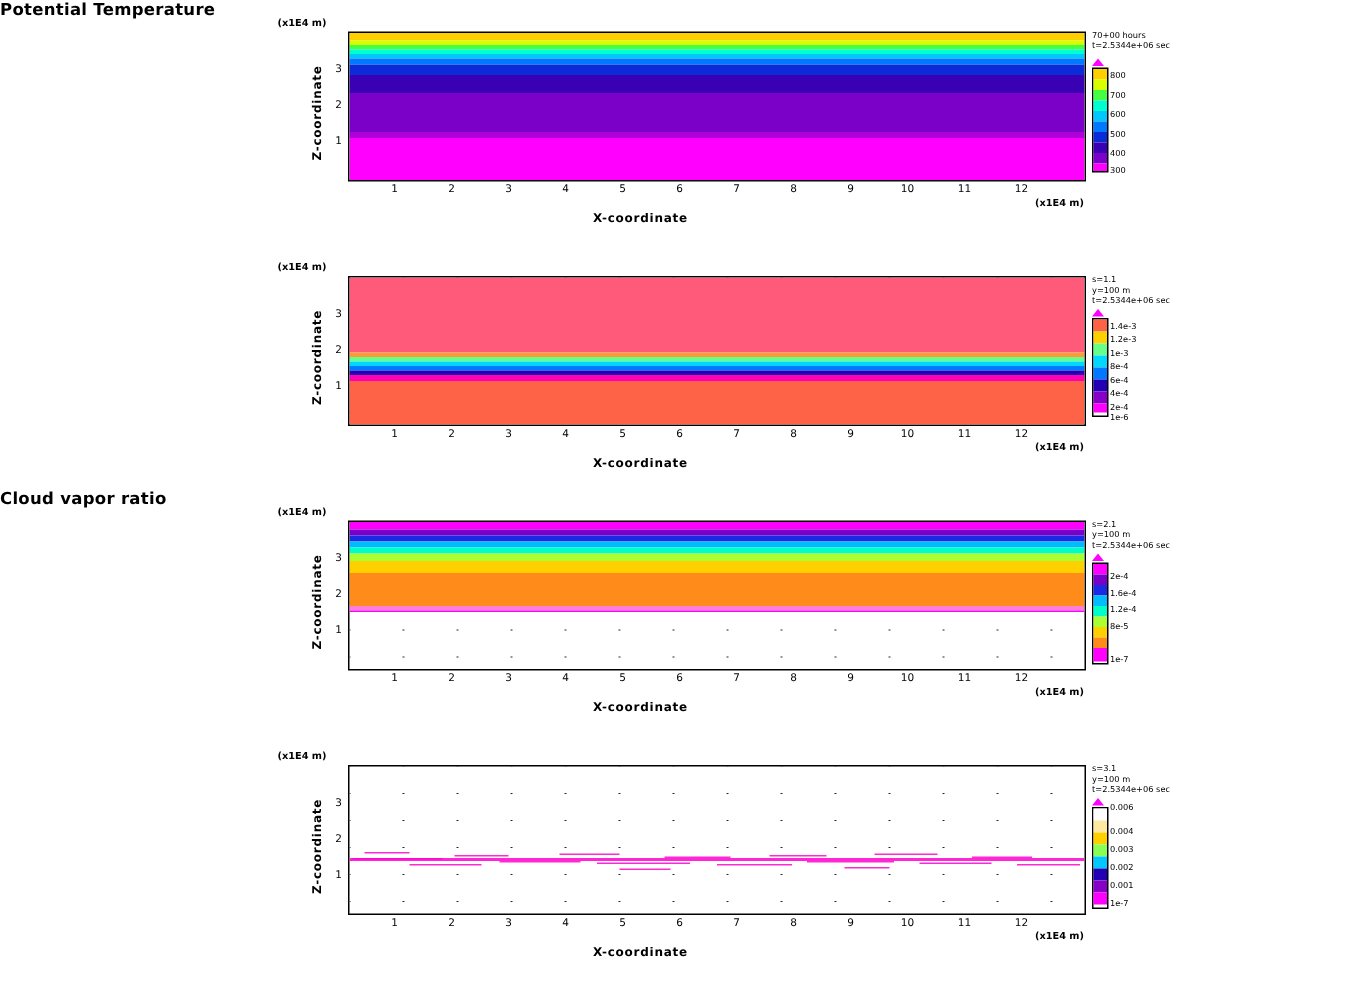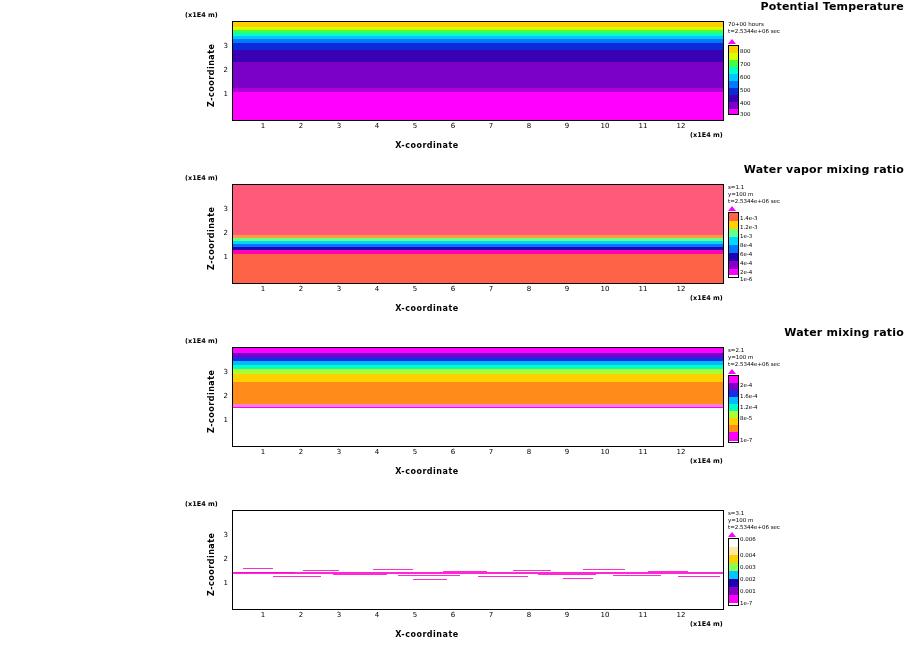--- a/index.html
+++ b/index.html
@@ -1,19 +1,19 @@
 <!DOCTYPE html>
 <html><head>
 <meta charset="utf-8">
 <style>
   html,body{margin:0;padding:0;background:#ffffff;}
   body{width:904px;height:654px;position:relative;overflow:hidden;
        font-family:"DejaVu Sans",sans-serif;color:#000;}
   .panel{position:absolute;left:0;width:904px;}
-  .title{position:absolute;width:904px;text-align:right;font-size:11px;font-weight:bold;letter-spacing:.2px;}
+  .title{position:absolute;width:904px;text-align:left;font-size:11px;font-weight:bold;letter-spacing:.2px;}
   .unit-top{position:absolute;font-size:6.5px;font-weight:bold;}
   .unit-bot{position:absolute;font-size:6.5px;font-weight:bold;}
   .ylabel{position:absolute;font-size:8px;font-weight:bold;
           transform:rotate(-90deg);transform-origin:left top;white-space:nowrap;letter-spacing:.5px;}
   .xlabel{position:absolute;font-size:8px;font-weight:bold;width:904px;text-align:center;letter-spacing:.5px;}
   .plot{position:absolute;border:1px solid #000;background:#fff;overflow:hidden;}
   .band{position:absolute;left:0;width:100%;}
   .dots{position:absolute;left:0;top:0;right:0;bottom:0;
         background-image:radial-gradient(#000 0.5px, transparent 0.6px);
         background-size:36px 18px;background-position:18px 9px;opacity:.85;}
@@ -95,21 +95,20 @@
     <div class="cbl" style="left:12px;top:27px;">800</div>
     <div class="cbl" style="left:12px;top:40px;">700</div>
     <div class="cbl" style="left:12px;top:53px;">600</div>
     <div class="cbl" style="left:12px;top:66px;">500</div>
     <div class="cbl" style="left:12px;top:79px;">400</div>
     <div class="cbl" style="left:12px;top:90px;">300</div>
   </div>
 </div>
 
 <div class="panel" style="top:163px;height:163px;">
-  <div class="title" style="top:0px;">Water vapor mixing ratio</div>
   <div class="unit-top" style="left:185px;top:11px;">(x1E4 m)</div>
   <div class="ylabel" style="left:207px;top:107px;">Z-coordinate</div>
 
   <div>
     <div class="ytick" style="left:214px;top:42px;">3</div>
     <div class="ytick" style="left:214px;top:66px;">2</div>
     <div class="ytick" style="left:214px;top:90px;">1</div>
   </div>
 
   <div class="plot" style="left:232px;top:21px;width:490px;height:98px;">
@@ -161,21 +160,21 @@
     <div class="cbl" style="left:12px;top:49px;">1e-3</div>
     <div class="cbl" style="left:12px;top:58px;">8e-4</div>
     <div class="cbl" style="left:12px;top:67px;">6e-4</div>
     <div class="cbl" style="left:12px;top:76px;">4e-4</div>
     <div class="cbl" style="left:12px;top:85px;">2e-4</div>
     <div class="cbl" style="left:12px;top:92px;">1e-6</div>
   </div>
 </div>
 
 <div class="panel" style="top:326px;height:163px;">
-  <div class="title" style="top:0px;">Water mixing ratio</div>
+  <div class="title" style="top:0px;">Cloud vapor ratio</div>
   <div class="unit-top" style="left:185px;top:11px;">(x1E4 m)</div>
   <div class="ylabel" style="left:207px;top:107px;">Z-coordinate</div>
 
   <div>
     <div class="ytick" style="left:214px;top:42px;">3</div>
     <div class="ytick" style="left:214px;top:66px;">2</div>
     <div class="ytick" style="left:214px;top:90px;">1</div>
   </div>
 
   <div class="plot" style="left:232px;top:21px;width:490px;height:98px;">

